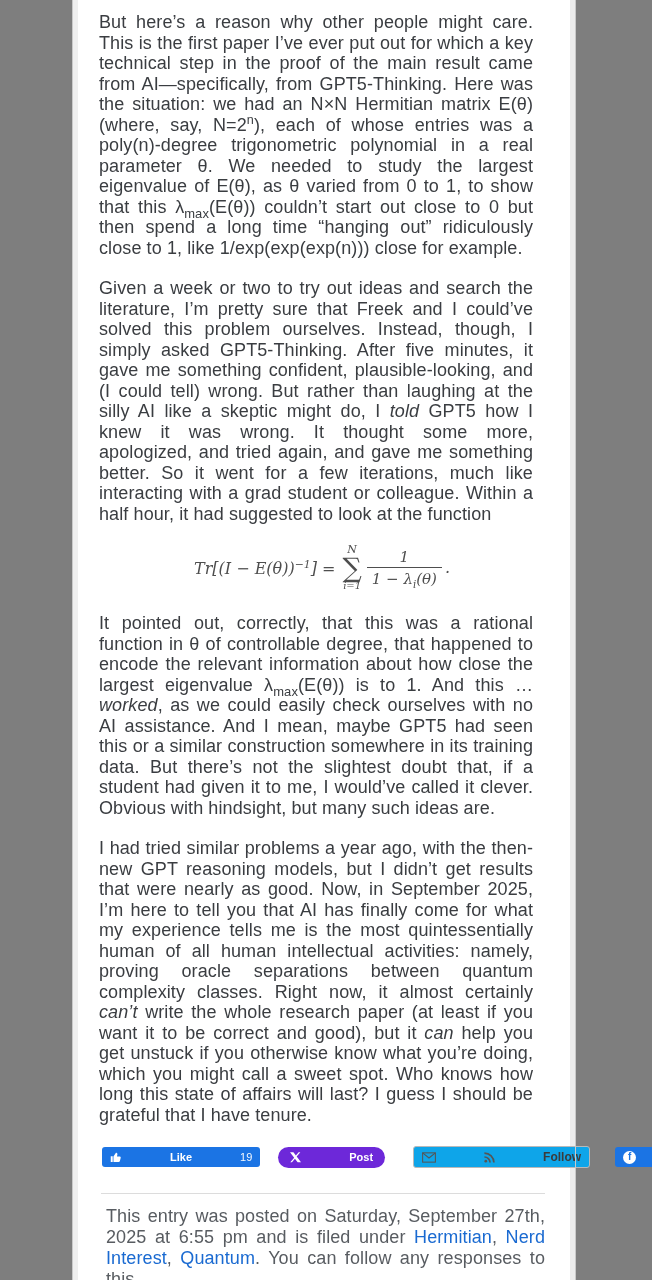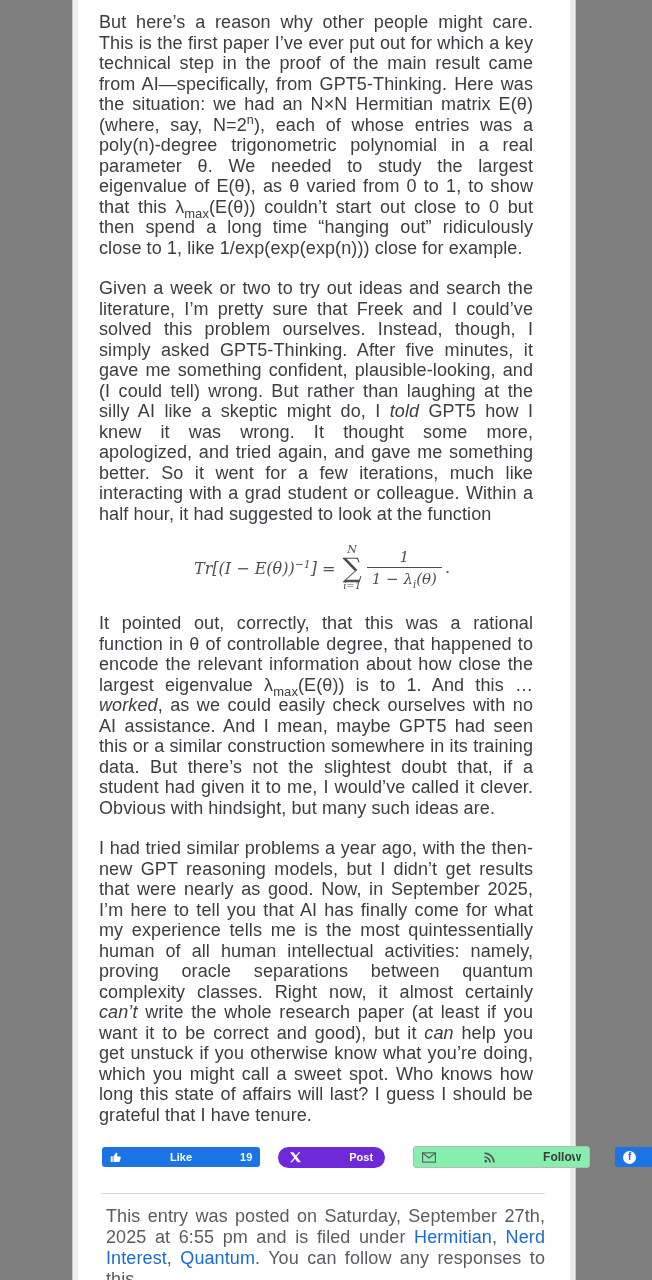--- a/index.html
+++ b/index.html
@@ -53,28 +53,28 @@
   .f-period { margin-left:3px; }
 
   
   .share-bar { display:flex; align-items:center; margin:6px 0 0 3px; height:24px; }
   .share-bar button { font-family:"Liberation Sans", sans-serif; cursor:pointer;gap:48px; }
   .btn-like, .btn-share {
     background:#1b74e4; color:#fff; border:none; border-radius:3px;
     height:20px; display:flex; align-items:center; gap:4px; padding:0 8px;
     font-size:11px; font-weight:bold;
   }
-  .btn-like .cnt, .btn-share .cnt { font-weight:bold; font-size:11px; opacity:0.95; }
+  .btn-like .cnt, .btn-share .cnt { font-weight:normal; font-size:11px; opacity:0.95; }
   .btn-post {
     background:#6d28d9; color:#fff; border:none; border-radius:11px;
     height:21px; display:flex; align-items:center; gap:5px; padding:0 12px;
     font-size:11px; font-weight:bold; margin-left:18px;
   }
   .btn-follow {
-    background:#86efac; color:#3b3b3b; border:1px solid #b9b9b9; border-radius:3px;
+    background:#0ea5e9; color:#3b3b3b; border:1px solid #b9b9b9; border-radius:3px;
     height:22px; display:flex; align-items:center; gap:4px; padding:0 8px;
     font-size:12px; font-weight:bold; margin-left:28px;
   }
   .btn-share { margin-left:25px; }
   .icon { display:inline-flex; align-items:center; }
   .fb-badge {
     display:inline-flex; align-items:center; justify-content:center;
     width:13px; height:13px; border-radius:50%;
     background:#fff; color:#1b74e4;
     font-size:10px; font-weight:bold; line-height:1;

